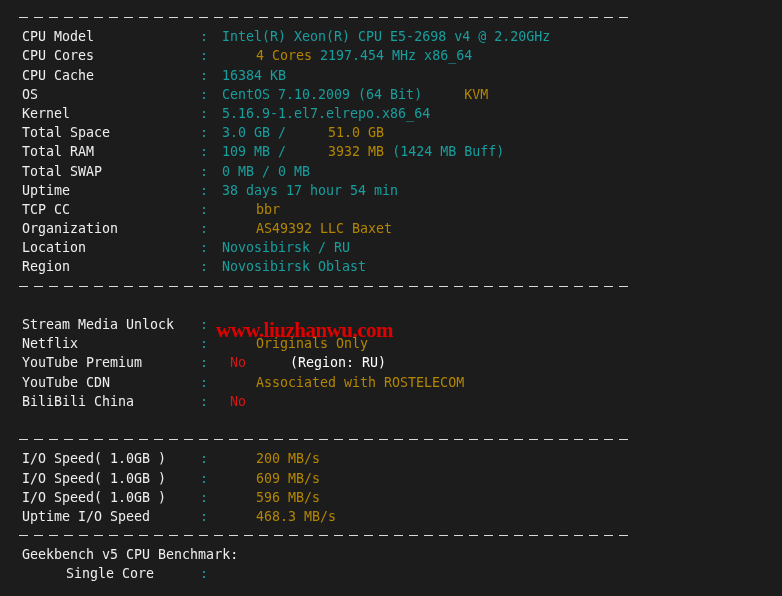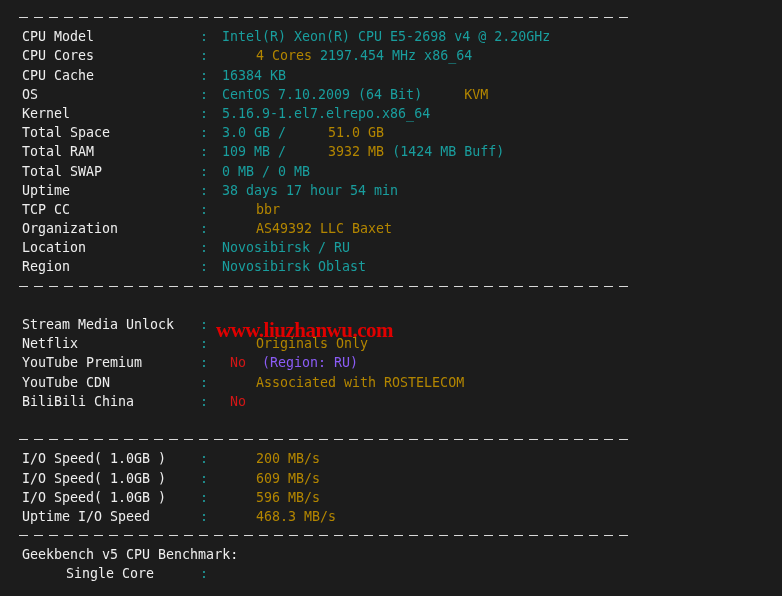--- a/index.html
+++ b/index.html
@@ -69,21 +69,21 @@
     color: #1f9e9e;
     vertical-align: top;
   }
 
   .val { vertical-align: top; }
 
   
   .c  { color: #199e9e; }   
   .y  { color: #b38600; margin-left: 34px; }   
   .r  { color: #d41616; margin-left: 8px; }   
-  .g  { color: #8b5cf6; }   
+  .g  { color: #ffffff; margin-left: 28px; }   
 
   .blank { height: 19.2px; }
 
   .heading {
     height: 19.2px;
     white-space: pre;
     padding-left: 14px;
     color: #eeeeee;
   }
 

